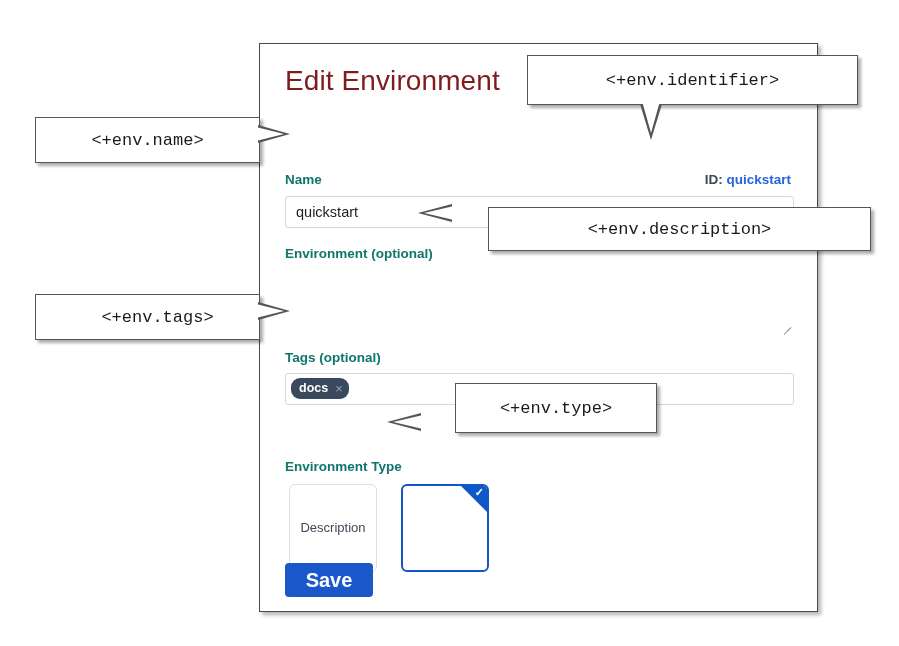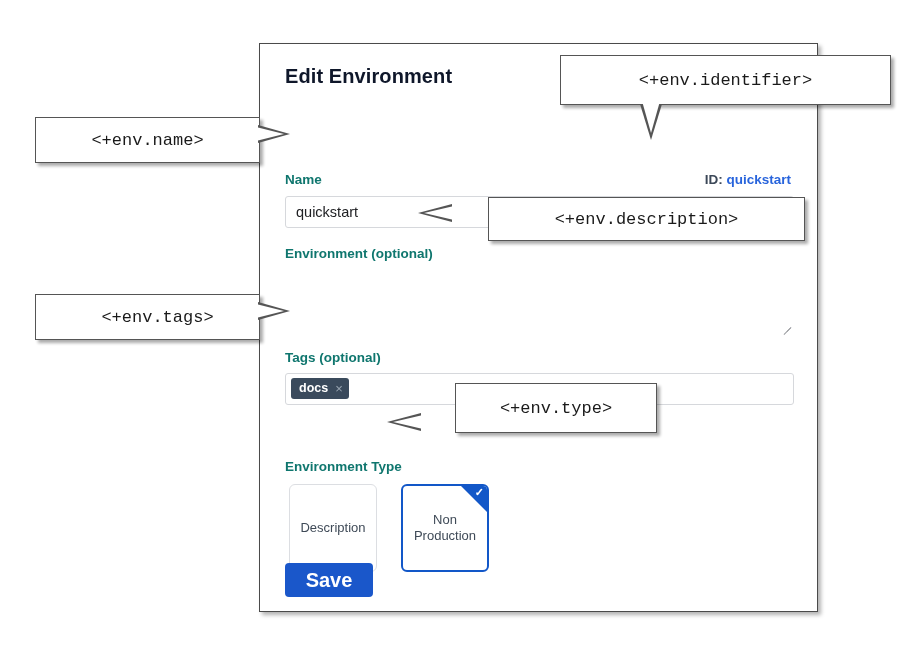--- a/index.html
+++ b/index.html
@@ -25,23 +25,23 @@
     background: #ffffff;
     border: 1px solid #4a4a4a;
     box-sizing: border-box;
     box-shadow: 3px 3px 4px rgba(0,0,0,0.30);
   }
 
   #dialog-title {
     position: absolute;
     left: 25px;
     top: 21px;
-    font-size: 20px;
-    font-weight: bold;
-    color: #0f172a;
+    font-size: 28px;
+    font-weight: normal;
+    color: #7f1d1d;
     letter-spacing: 0.1px;
   }
 
   
   #id-line {
     position: absolute;
     right: 26px;
     top: 128px;
     font-size: 13.5px;
     color: #3c4858;
@@ -120,21 +120,21 @@
     width: 509px;
     height: 32px;
     padding: 0;
   }
   #tag-chip {
     position: absolute;
     left: 31px;
     top: 334px;
     height: 21px;
     background: #3a4a5c;
-    border-radius: 3px;
+    border-radius: 9px;
     display: flex;
     align-items: center;
     padding: 0 6px 0 8px;
     gap: 7px;
   }
   #tag-chip .chip-text {
     color: #ffffff;
     font-size: 12.5px;
     font-weight: bold;
     line-height: 1;
@@ -285,24 +285,24 @@
     border-top: 32px solid #ffffff;
   }
 
   
   #callout-name      { left: 35px;  top: 117px; width: 225px; height: 46px; }
   #callout-name-tail { left: 258px; top: 125px; }
 
   #callout-tags      { left: 35px;  top: 294px; width: 225px; height: 46px; padding-left: 20px; }
   #callout-tags-tail { left: 258px; top: 302px; }
 
-  #callout-identifier      { left: 527px; top: 55px;  width: 331px; height: 50px; margin-left: 33px; }
+  #callout-identifier      { left: 527px; top: 55px;  width: 331px; height: 50px; }
   #callout-identifier-tail { left: 640px; top: 104px; }
 
-  #callout-description      { left: 488px; top: 197px; width: 317px; height: 44px; }
+  #callout-description      { left: 488px; top: 207px; width: 383px; height: 44px; }
   #callout-description-tail { left: 452px; top: 204px; }
 
   #callout-type      { left: 455px; top: 383px; width: 202px; height: 50px; }
   #callout-type-tail { left: 421px; top: 413px; }
 </style>
 </head>
 <body>
 
 <div id="dialog-card">
 
@@ -329,21 +329,20 @@
     <span class="chip-x">×</span>
   </div>
 
   <div class="field-label" style="left:25px; top:415px;">Environment Type</div>
 
   <div id="type-card-production" class="type-card">
     <span>Description</span>
   </div>
 
   <div id="type-card-nonproduction" class="type-card">
-    <span>Non Production</span>
     <span id="type-check-corner"></span>
     <span id="type-check-mark">✓</span>
   </div>
 
   <button id="save-button">Save</button>
 </div>
 
 <div id="callout-name" class="callout">&lt;+env.name&gt;</div>
 <div id="callout-name-tail" class="tail tail-right"></div>
 

